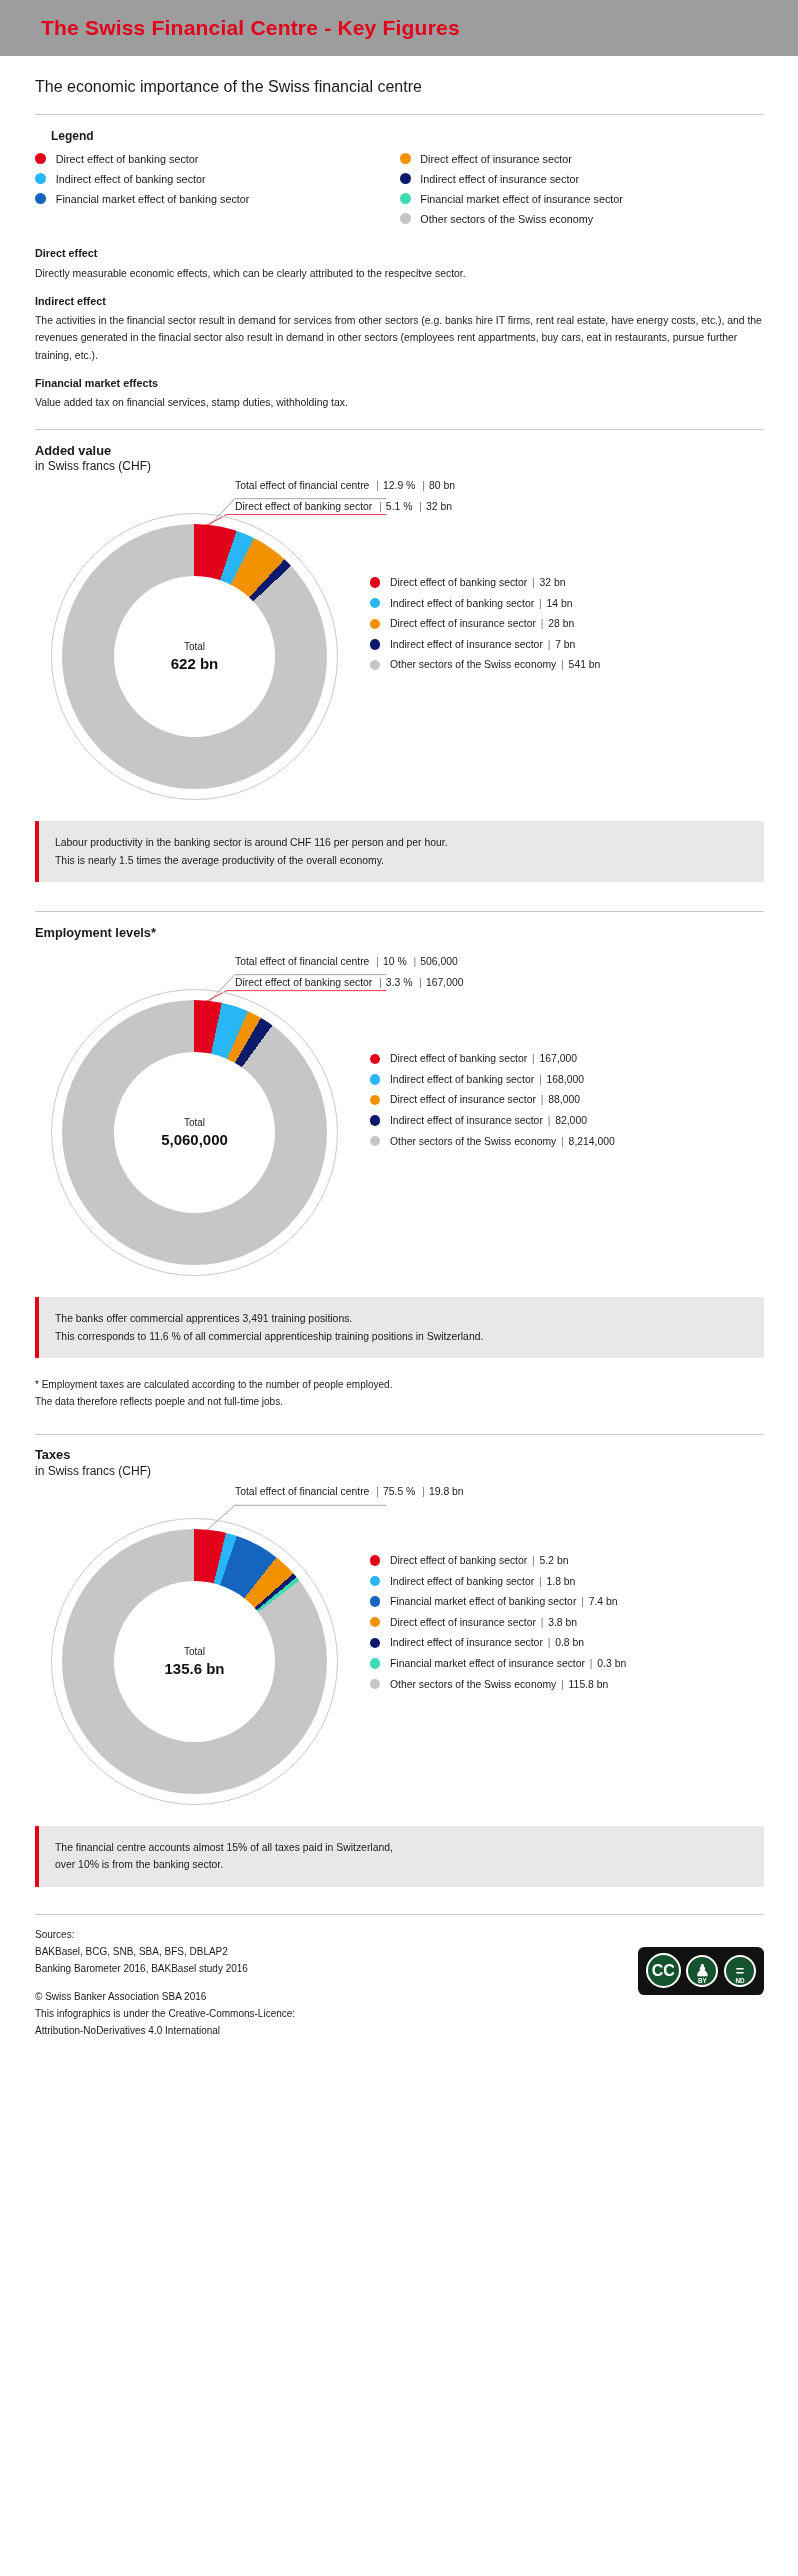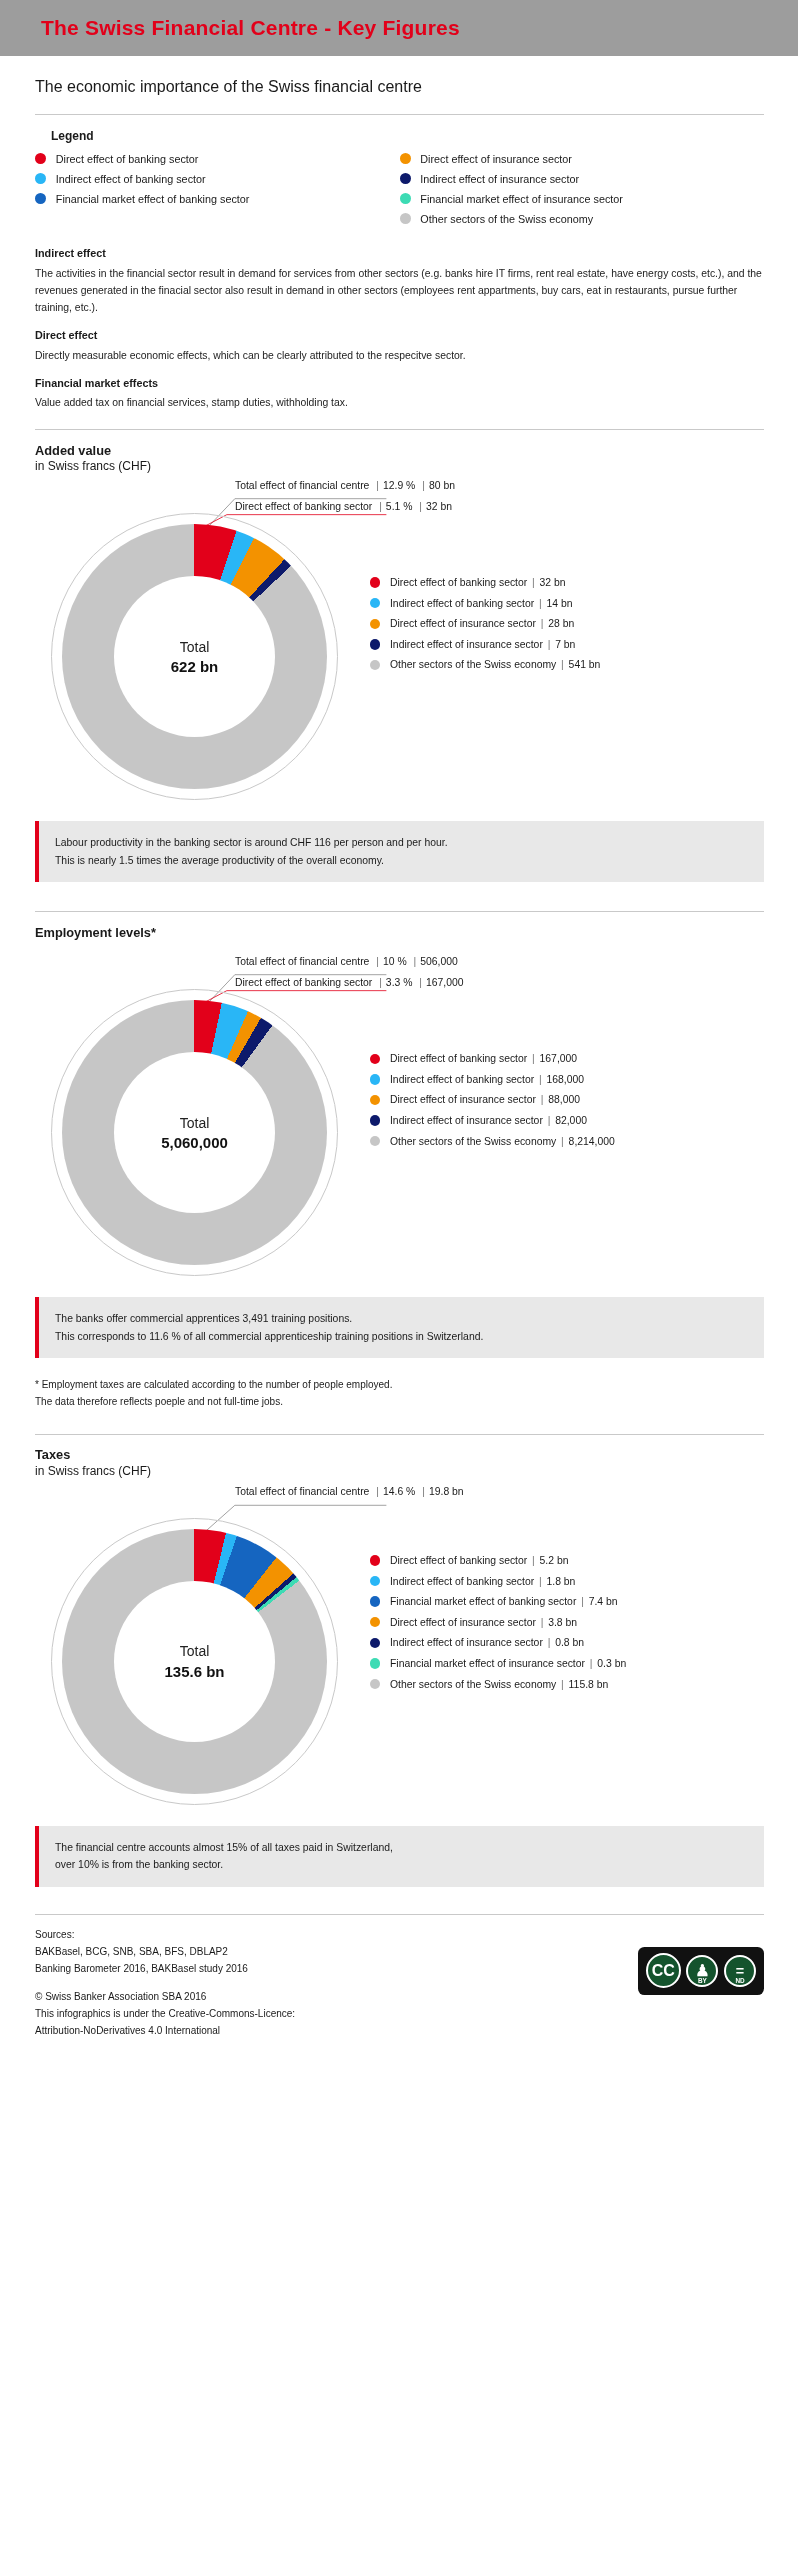--- a/index.html
+++ b/index.html
@@ -103,21 +103,21 @@
     position:absolute;
     left:63px; top:63px;
     width:161px; height:161px;
     border-radius:50%;
     background:#ffffff;
     display:flex;
     flex-direction:column;
     align-items:center;
     justify-content:center;
   }
-  .hole-label { font-size:14px; color:#222; }
+  .hole-label { font-size:10px; color:#222; }
   .hole-value { font-size:15px; font-weight:bold; color:#111; margin-top:3.2px; }
 
   
   .callouts {
     position:absolute;
     left:200px;
     top:-3.2px;
     width:415px;
   }
   .callout-row {
@@ -235,26 +235,26 @@
           <span>Financial market effect of insurance sector</span>
         </div>
         <div class="legend-row">
           <span class="dot" style="background:#c6c6c6"></span>
           <span>Other sectors of the Swiss economy</span>
         </div>
       </div>
     </div>
 
     <div class="def-block">
+      <div class="def-title">Direct effect</div>
+      <div class="def-text">Directly measurable economic effects, which can be clearly attributed to the respecitve sector.</div>
+    </div>
+    <div class="def-block">
       <div class="def-title">Indirect effect</div>
       <div class="def-text">The activities in the financial sector result in demand for services from other sectors (e.g. banks hire IT firms, rent real estate, have energy costs, etc.), and the revenues generated in the finacial sector also result in demand in other sectors (employees rent appartments, buy cars, eat in restaurants, pursue further training, etc.).</div>
-    </div>
-    <div class="def-block">
-      <div class="def-title">Direct effect</div>
-      <div class="def-text">Directly measurable economic effects, which can be clearly attributed to the respecitve sector.</div>
     </div>
     <div class="def-block">
       <div class="def-title">Financial market effects</div>
       <div class="def-text">Value added tax on financial services, stamp duties, withholding tax.</div>
     </div>
 
     <div class="rule" style="margin-top:17.6px;"></div>
 
     <div class="chart-section">
       <div class="sec-title">Added value</div>
@@ -440,21 +440,21 @@
                  #c6c6c6 52.3deg 360deg);"></div>
             <div class="hole">
               <div class="hole-label">Total</div>
               <div class="hole-value">135.6 bn</div>
             </div>
           </div>
 
           <div class="callouts" style="top:-1.6px;">
             <div class="callout-row">
               <span>Total effect of financial centre</span>
-              <span class="sep">|</span><span>14.6 %</span>
+              <span class="sep">|</span><span>75.5 %</span>
               <span class="sep">|</span><span>19.8 bn</span>
             </div>
           </div>
         </div>
 
         <div class="series-legend" style="margin-top:69px;">
           <div class="series-row">
             <span class="dot" style="background:#e2001a"></span>
             <span>Direct effect of banking sector</span>
             <span class="sep">|</span>

